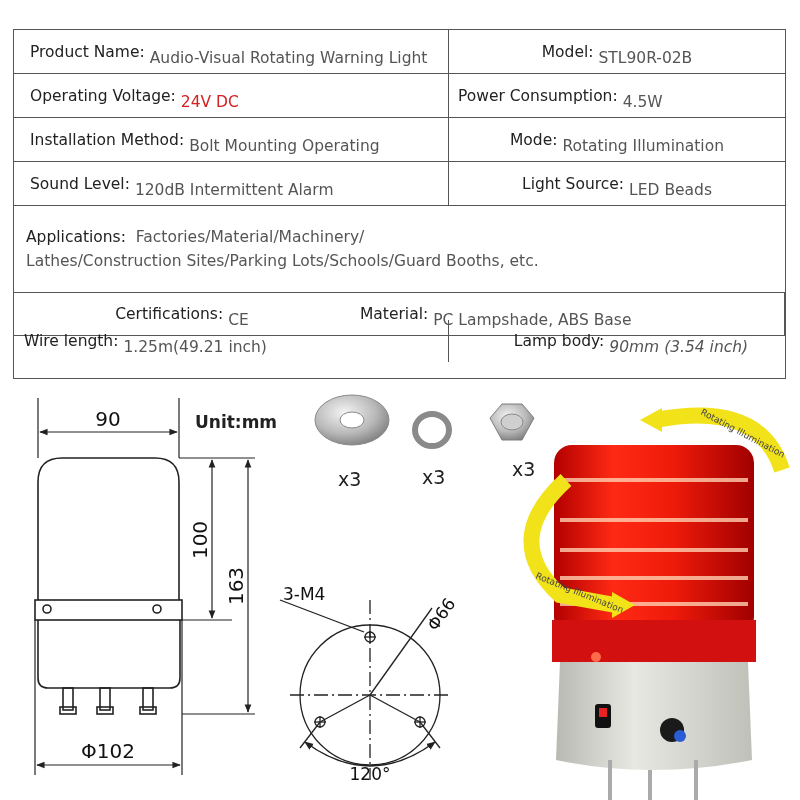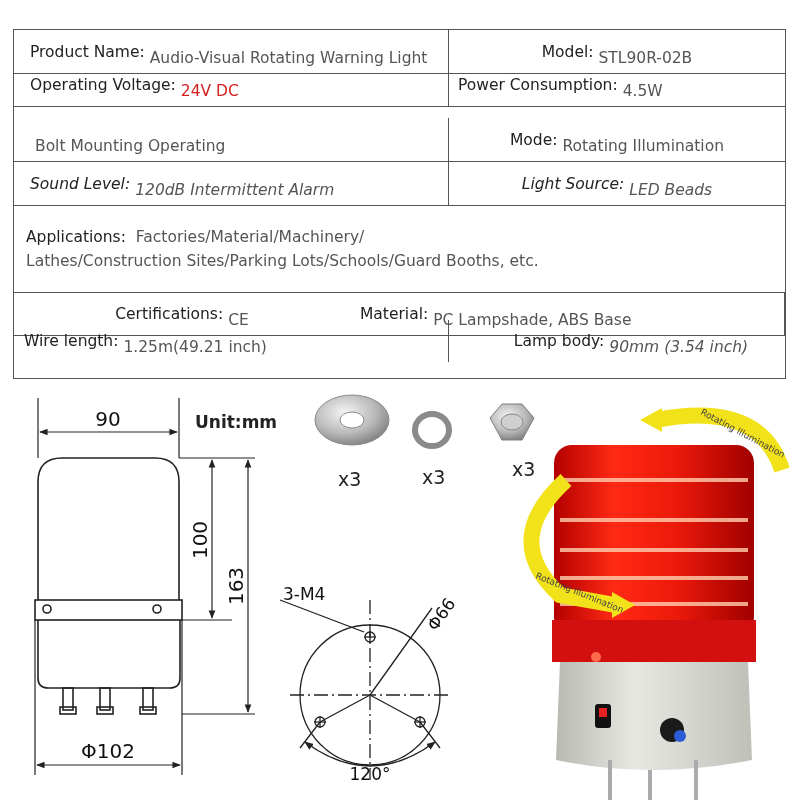--- a/index.html
+++ b/index.html
@@ -38,42 +38,43 @@
     <div class="cell c-left">
       <span class="lbl">Product Name:</span>
       <span class="val">Audio-Visual Rotating Warning Light</span>
     </div>
     <div class="cell c-right">
       <span class="lbl">Model:</span>
       <span class="val">STL90R-02B</span>
     </div>
   </div>
 
-  <div class="row" style="top:33px;height:44px;">
+  <div class="row" style="top:44px;height:44px;">
     <div class="cell c-left">
       <span class="lbl">Operating Voltage:</span>
       <span class="val red">24V DC</span>
     </div>
     <div class="cell c-right" style="justify-content:flex-start;padding-left:9px;">
       <span class="lbl">Power Consumption:</span>
       <span class="val">4.5W</span>
     </div>
   </div>
 
   <div class="row" style="top:88px;height:44px;">
     <div class="cell c-left">
+      <span class="lbl">Installation Method:</span>
       <span class="val">Bolt Mounting Operating</span>
     </div>
     <div class="cell c-right">
       <span class="lbl">Mode:</span>
       <span class="val">Rotating Illumination</span>
     </div>
   </div>
 
-  <div class="row" style="top:132px;height:44px;font-style:italic;">
+  <div class="row" style="top:132px;height:44px;">
     <div class="cell c-left">
       <span class="lbl">Sound Level:</span>
       <span class="val">120dB Intermittent Alarm</span>
     </div>
     <div class="cell c-right">
       <span class="lbl">Light Source:</span>
       <span class="val">LED Beads</span>
     </div>
   </div>
 

